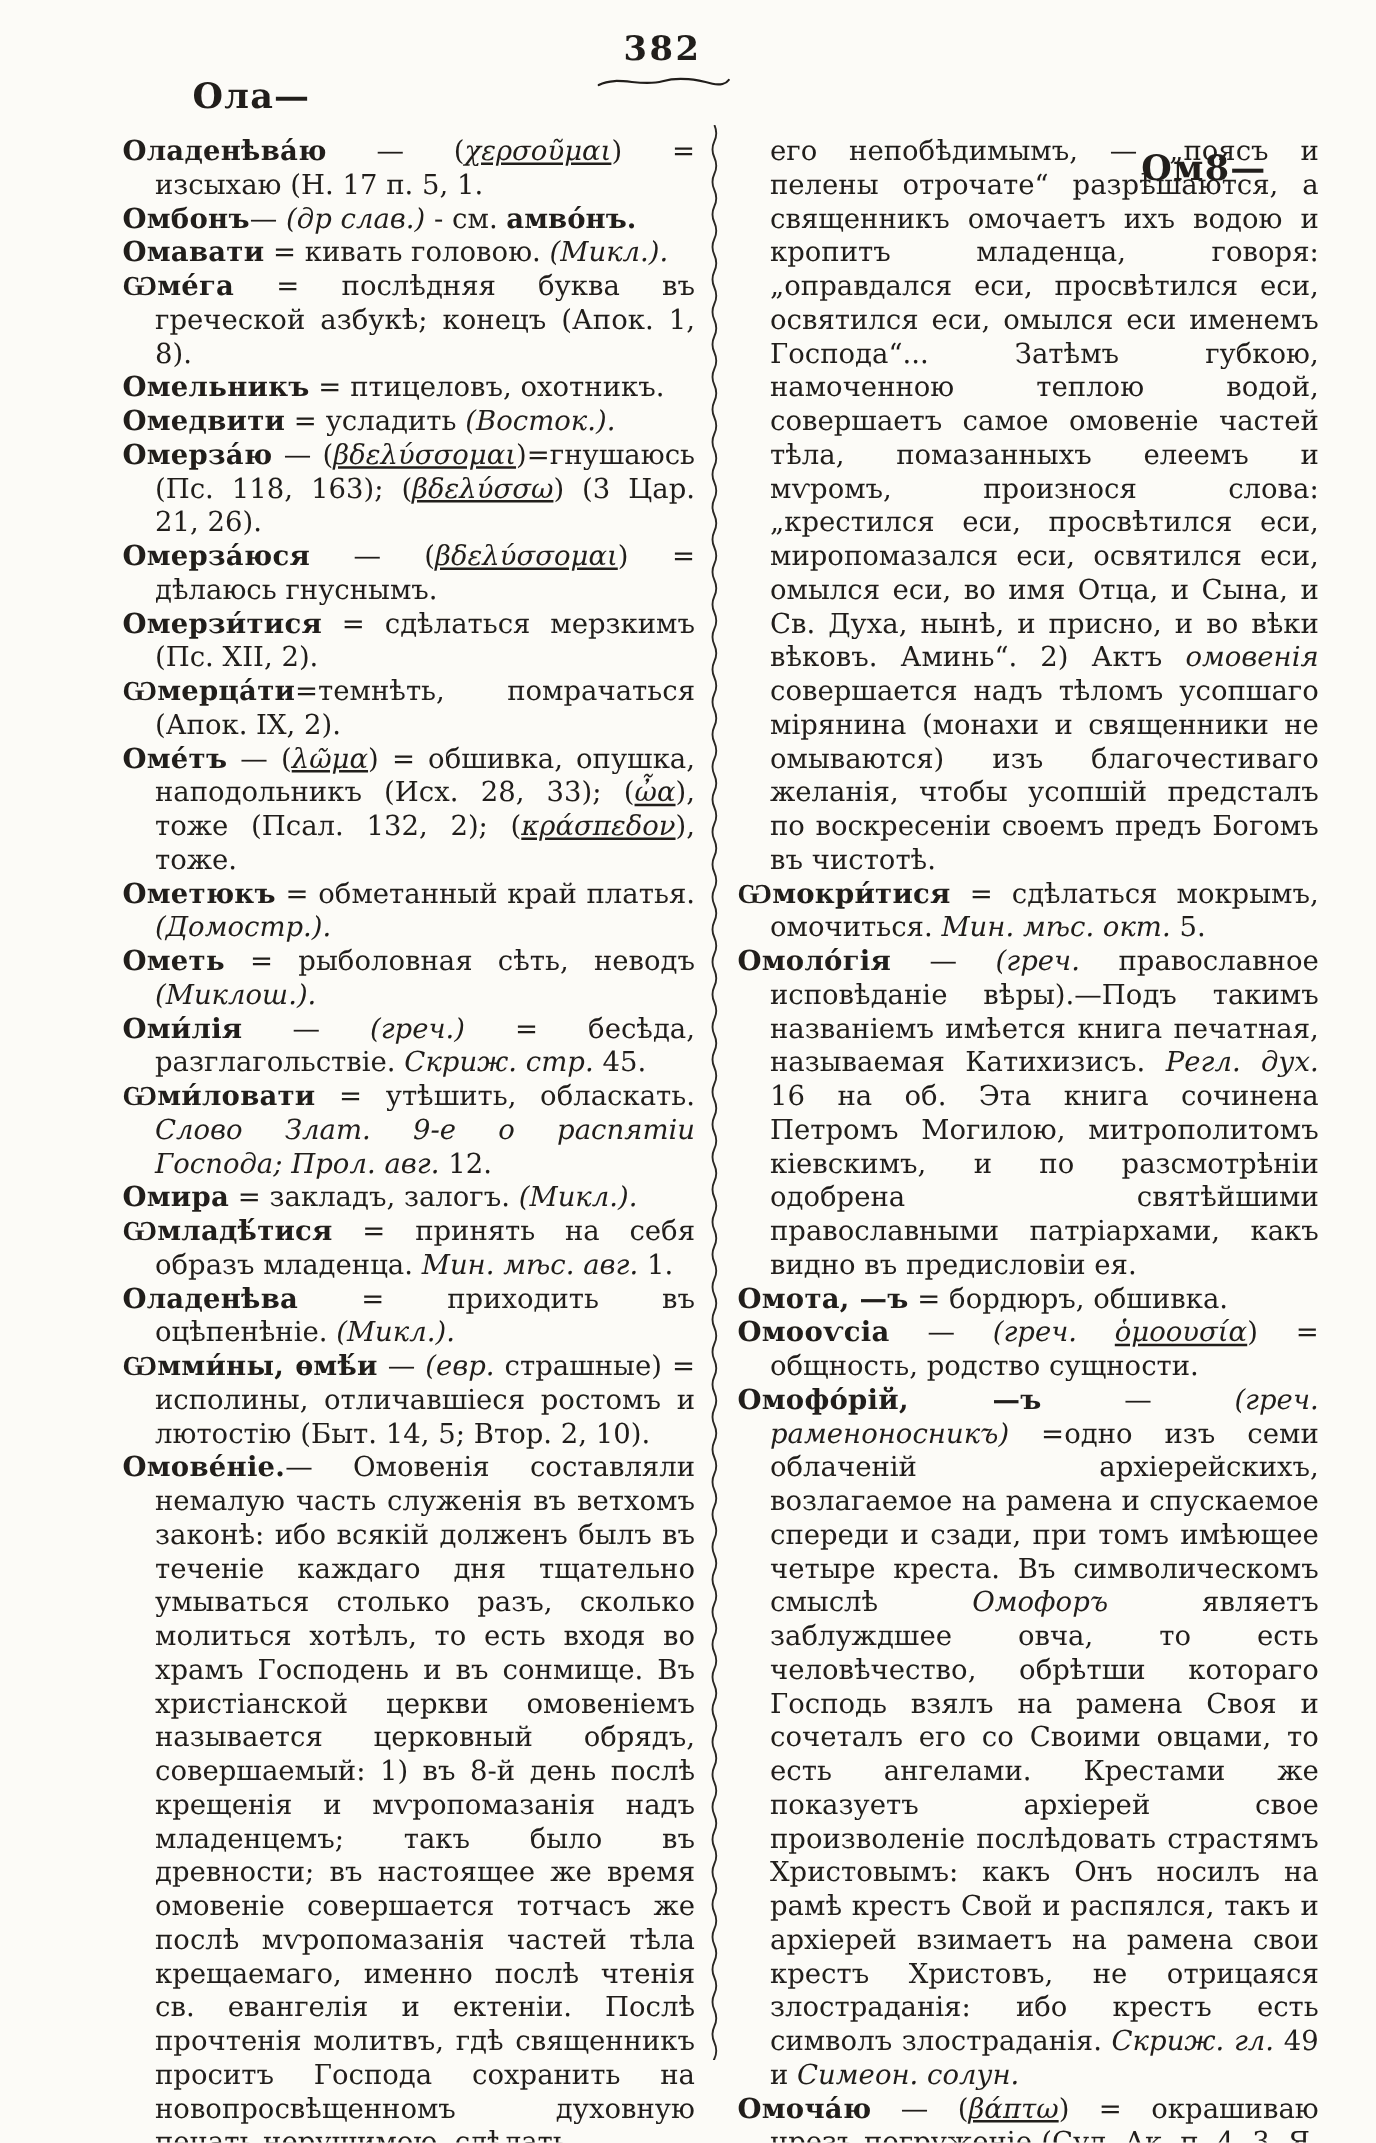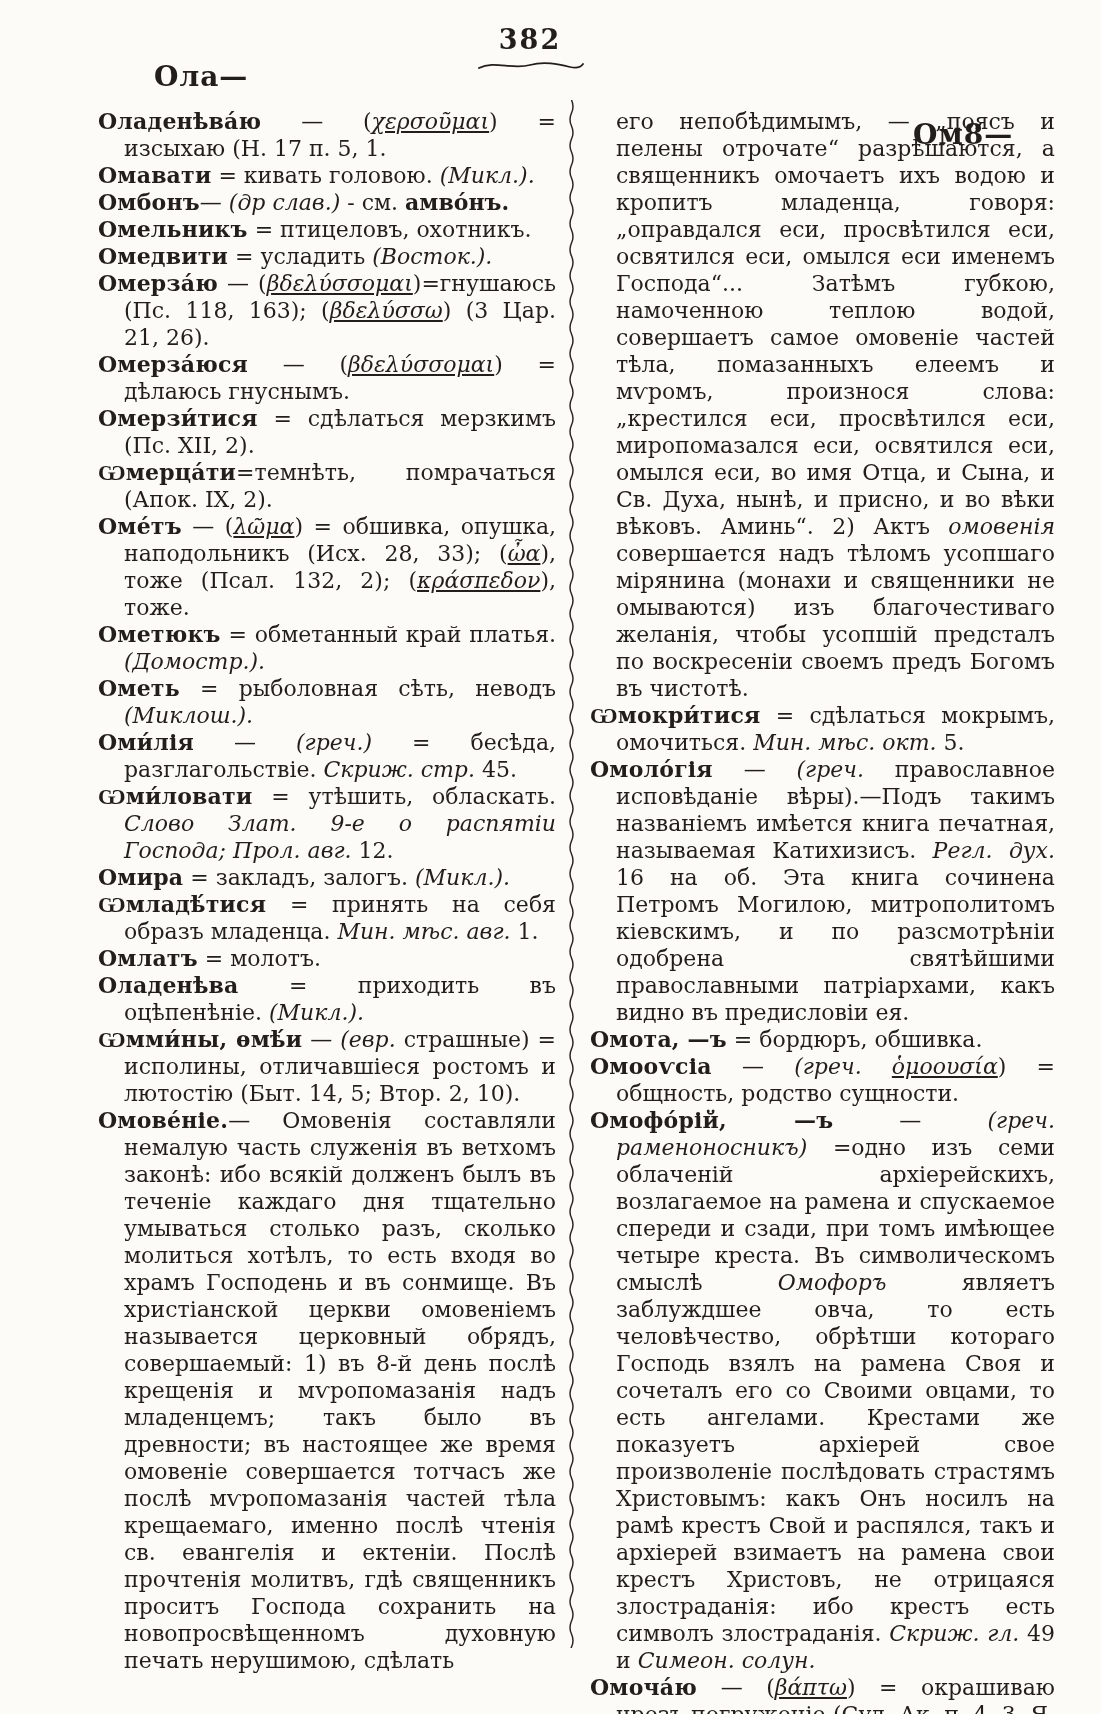--- a/index.html
+++ b/index.html
@@ -51,36 +51,36 @@
 
   <div class="guide guide-left">Ола—</div>
   <div class="guide guide-right">Ом8—</div>
 
   <svg class="divider" width="9" height="1548" viewBox="0 0 9 1548">
     <path d="M4.5 0 Q7.5 6.5 4.5 13 Q1.5 19.5 4.5 26 Q7.5 32.5 4.5 39 Q1.5 45.5 4.5 52 Q7.5 58.5 4.5 65 Q1.5 71.5 4.5 78 Q7.5 84.5 4.5 91 Q1.5 97.5 4.5 104 Q7.5 110.5 4.5 117 Q1.5 123.5 4.5 130 Q7.5 136.5 4.5 143 Q1.5 149.5 4.5 156 Q7.5 162.5 4.5 169 Q1.5 175.5 4.5 182 Q7.5 188.5 4.5 195 Q1.5 201.5 4.5 208 Q7.5 214.5 4.5 221 Q1.5 227.5 4.5 234 Q7.5 240.5 4.5 247 Q1.5 253.5 4.5 260 Q7.5 266.5 4.5 273 Q1.5 279.5 4.5 286 Q7.5 292.5 4.5 299 Q1.5 305.5 4.5 312 Q7.5 318.5 4.5 325 Q1.5 331.5 4.5 338 Q7.5 344.5 4.5 351 Q1.5 357.5 4.5 364 Q7.5 370.5 4.5 377 Q1.5 383.5 4.5 390 Q7.5 396.5 4.5 403 Q1.5 409.5 4.5 416 Q7.5 422.5 4.5 429 Q1.5 435.5 4.5 442 Q7.5 448.5 4.5 455 Q1.5 461.5 4.5 468 Q7.5 474.5 4.5 481 Q1.5 487.5 4.5 494 Q7.5 500.5 4.5 507 Q1.5 513.5 4.5 520 Q7.5 526.5 4.5 533 Q1.5 539.5 4.5 546 Q7.5 552.5 4.5 559 Q1.5 565.5 4.5 572 Q7.5 578.5 4.5 585 Q1.5 591.5 4.5 598 Q7.5 604.5 4.5 611 Q1.5 617.5 4.5 624 Q7.5 630.5 4.5 637 Q1.5 643.5 4.5 650 Q7.5 656.5 4.5 663 Q1.5 669.5 4.5 676 Q7.5 682.5 4.5 689 Q1.5 695.5 4.5 702 Q7.5 708.5 4.5 715 Q1.5 721.5 4.5 728 Q7.5 734.5 4.5 741 Q1.5 747.5 4.5 754 Q7.5 760.5 4.5 767 Q1.5 773.5 4.5 780 Q7.5 786.5 4.5 793 Q1.5 799.5 4.5 806 Q7.5 812.5 4.5 819 Q1.5 825.5 4.5 832 Q7.5 838.5 4.5 845 Q1.5 851.5 4.5 858 Q7.5 864.5 4.5 871 Q1.5 877.5 4.5 884 Q7.5 890.5 4.5 897 Q1.5 903.5 4.5 910 Q7.5 916.5 4.5 923 Q1.5 929.5 4.5 936 Q7.5 942.5 4.5 949 Q1.5 955.5 4.5 962 Q7.5 968.5 4.5 975 Q1.5 981.5 4.5 988 Q7.5 994.5 4.5 1001 Q1.5 1007.5 4.5 1014 Q7.5 1020.5 4.5 1027 Q1.5 1033.5 4.5 1040 Q7.5 1046.5 4.5 1053 Q1.5 1059.5 4.5 1066 Q7.5 1072.5 4.5 1079 Q1.5 1085.5 4.5 1092 Q7.5 1098.5 4.5 1105 Q1.5 1111.5 4.5 1118 Q7.5 1124.5 4.5 1131 Q1.5 1137.5 4.5 1144 Q7.5 1150.5 4.5 1157 Q1.5 1163.5 4.5 1170 Q7.5 1176.5 4.5 1183 Q1.5 1189.5 4.5 1196 Q7.5 1202.5 4.5 1209 Q1.5 1215.5 4.5 1222 Q7.5 1228.5 4.5 1235 Q1.5 1241.5 4.5 1248 Q7.5 1254.5 4.5 1261 Q1.5 1267.5 4.5 1274 Q7.5 1280.5 4.5 1287 Q1.5 1293.5 4.5 1300 Q7.5 1306.5 4.5 1313 Q1.5 1319.5 4.5 1326 Q7.5 1332.5 4.5 1339 Q1.5 1345.5 4.5 1352 Q7.5 1358.5 4.5 1365 Q1.5 1371.5 4.5 1378 Q7.5 1384.5 4.5 1391 Q1.5 1397.5 4.5 1404 Q7.5 1410.5 4.5 1417 Q1.5 1423.5 4.5 1430 Q7.5 1436.5 4.5 1443 Q1.5 1449.5 4.5 1456 Q7.5 1462.5 4.5 1469 Q1.5 1475.5 4.5 1482 Q7.5 1488.5 4.5 1495 Q1.5 1501.5 4.5 1508 Q7.5 1514.5 4.5 1521 Q1.5 1527.5 4.5 1534 Q7.5 1540.5 4.5 1547 Q1.5 1553.5 4.5 1560"></path>
   </svg>
 
   <div class="col col-left">
       <div class="entry"><span class="r-hw">Оладенѣва́ю</span><span class="r-n"> — (</span><span class="r-g">χερσοῦμαι</span><span class="r-n">) = изсыхаю (Н. 17 п. 5, 1.</span></div>
+      <div class="entry"><span class="r-hw">Омбонъ</span><span class="r-n">— </span><span class="r-i">(др слав.)</span><span class="r-n"> - см. </span><span class="r-cs">амво́нъ.</span></div>
       <div class="entry"><span class="r-hw">Омавати</span><span class="r-n"> = кивать головою. </span><span class="r-i">(Микл.).</span></div>
-      <div class="entry"><span class="r-hw">Омбонъ</span><span class="r-n">— </span><span class="r-i">(др слав.)</span><span class="r-n"> - см. </span><span class="r-cs">амво́нъ.</span></div>
+      <div class="entry"><span class="r-hw">Ѡме́га</span><span class="r-n"> = послѣдняя буква въ греческой азбукѣ; конецъ (Апок. 1, 8).</span></div>
       <div class="entry"><span class="r-hw">Омельникъ</span><span class="r-n"> = птицеловъ, охотникъ.</span></div>
       <div class="entry"><span class="r-hw">Омедвити</span><span class="r-n"> = усладить </span><span class="r-i">(Восток.).</span></div>
       <div class="entry"><span class="r-hw">Омерза́ю</span><span class="r-n"> — (</span><span class="r-g">βδελύσσομαι</span><span class="r-n">)=гнушаюсь (Пс. 118, 163); (</span><span class="r-g">βδελύσσω</span><span class="r-n">) (3 Цар. 21, 26).</span></div>
       <div class="entry"><span class="r-hw">Омерза́юся</span><span class="r-n"> — (</span><span class="r-g">βδελύσσομαι</span><span class="r-n">) = дѣлаюсь гнуснымъ.</span></div>
       <div class="entry"><span class="r-hw">Омерзи́тися</span><span class="r-n"> = сдѣлаться мерзкимъ (Пс. XII, 2).</span></div>
       <div class="entry"><span class="r-hw">Ѡмерца́ти</span><span class="r-n">=темнѣть, помрачаться (Апок. IX, 2).</span></div>
       <div class="entry"><span class="r-hw">Оме́тъ</span><span class="r-n"> — (</span><span class="r-g">λῶμα</span><span class="r-n">) = обшивка, опушка, наподольникъ (Исх. 28, 33); (</span><span class="r-g">ὦα</span><span class="r-n">), тоже (Псал. 132, 2); (</span><span class="r-g">κράσπεδον</span><span class="r-n">), тоже.</span></div>
       <div class="entry"><span class="r-hw">Ометюкъ</span><span class="r-n"> = обметанный край платья. </span><span class="r-i">(Домостр.).</span></div>
       <div class="entry"><span class="r-hw">Ометь</span><span class="r-n"> = рыболовная сѣть, неводъ </span><span class="r-i">(Миклош.).</span></div>
       <div class="entry"><span class="r-hw">Оми́лія</span><span class="r-n"> — </span><span class="r-i">(греч.)</span><span class="r-n"> = бесѣда, разглагольствіе. </span><span class="r-i">Скриж. стр.</span><span class="r-n"> 45.</span></div>
       <div class="entry"><span class="r-hw">Ѡми́ловати</span><span class="r-n"> = утѣшить, обласкать. </span><span class="r-i">Слово Злат. 9-е о распятіи Господа; Прол. авг.</span><span class="r-n"> 12.</span></div>
       <div class="entry"><span class="r-hw">Омира</span><span class="r-n"> = закладъ, залогъ. </span><span class="r-i">(Микл.).</span></div>
       <div class="entry"><span class="r-hw">Ѡмладѣ́тися</span><span class="r-n"> = принять на себя образъ младенца. </span><span class="r-i">Мин. мѣс. авг.</span><span class="r-n"> 1.</span></div>
-      <div class="entry"><span class="r-hw">Омлатъ</span><span class="r-n"> = молотъ.</span></div>
       <div class="entry"><span class="r-hw">Оладенѣва</span><span class="r-n"> = приходить въ оцѣпенѣніе. </span><span class="r-i">(Микл.).</span></div>
       <div class="entry"><span class="r-hw">Ѡмми́ны, ѳмѣ́и</span><span class="r-n"> — </span><span class="r-i">(евр.</span><span class="r-n"> страшные) = исполины, отличавшіеся ростомъ и лютостію (Быт. 14, 5; Втор. 2, 10).</span></div>
       <div class="entry"><span class="r-hw">Омове́ніе.</span><span class="r-n">— Омовенія составляли немалую часть служенія въ ветхомъ законѣ: ибо всякій долженъ былъ въ теченіе каждаго дня тщательно умываться столько разъ, сколько молиться хотѣлъ, то есть входя во храмъ Господень и въ сонмище. Въ христіанской церкви омовеніемъ называется церковный обрядъ, совершаемый: 1) въ 8-й день послѣ крещенія и мѵропомазанія надъ младенцемъ; такъ было въ древности; въ настоящее же время омовеніе совершается тотчасъ же послѣ мѵропомазанія частей тѣла крещаемаго, именно послѣ чтенія св. евангелія и ектеніи. Послѣ прочтенія молитвъ, гдѣ священникъ проситъ Господа сохранить на новопросвѣщенномъ духовную печать нерушимою, сдѣлать</span></div>
     </div>
   <div class="col col-right">
       <div class="entry cont"><span class="r-n">его непобѣдимымъ, — „поясъ и пелены отрочате“ разрѣшаются, а священникъ омочаетъ ихъ водою и кропитъ младенца, говоря: „оправдался еси, просвѣтился еси, освятился еси, омылся еси именемъ Господа“... Затѣмъ губкою, намоченною теплою водой, совершаетъ самое омовеніе частей тѣла, помазанныхъ елеемъ и мѵромъ, произнося слова: „крестился еси, просвѣтился еси, миропомазался еси, освятился еси, омылся еси, во имя Отца, и Сына, и Св. Духа, нынѣ, и присно, и во вѣки вѣковъ. Аминь“. 2) Актъ </span><span class="r-i">омовенія</span><span class="r-n"> совершается надъ тѣломъ усопшаго мірянина (монахи и священники не омываются) изъ благочестиваго желанія, чтобы усопшій предсталъ по воскресеніи своемъ предъ Богомъ въ чистотѣ.</span></div>
       <div class="entry"><span class="r-hw">Ѡмокри́тися</span><span class="r-n"> = сдѣлаться мокрымъ, омочиться. </span><span class="r-i">Мин. мѣс. окт.</span><span class="r-n"> 5.</span></div>
       <div class="entry"><span class="r-hw">Омоло́гія</span><span class="r-n"> — </span><span class="r-i">(греч.</span><span class="r-n"> православное исповѣданіе вѣры).—Подъ такимъ названіемъ имѣется книга печатная, называемая Катихизисъ. </span><span class="r-i">Регл. дух.</span><span class="r-n"> 16 на об. Эта книга сочинена Петромъ Могилою, митрополитомъ кіевскимъ, и по разсмотрѣніи одобрена святѣйшими православными патріархами, какъ видно въ предисловіи ея.</span></div>
       <div class="entry"><span class="r-hw">Омота, —ъ</span><span class="r-n"> = бордюръ, обшивка.</span></div>
       <div class="entry"><span class="r-hw">Омооѵсіа</span><span class="r-n"> — </span><span class="r-i">(греч.</span><span class="r-n"> </span><span class="r-g">ὁμοουσία</span><span class="r-n">) = общность, родство сущности.</span></div>

